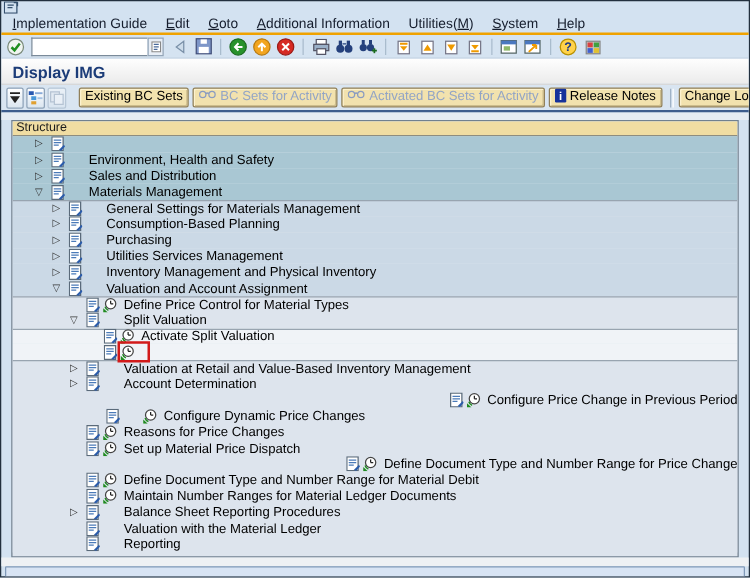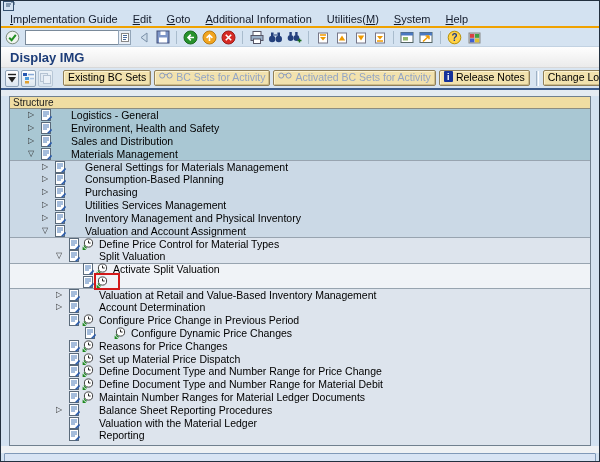--- a/index.html
+++ b/index.html
@@ -283,24 +283,20 @@
         <span class="arrow">▷</span>
         <span class="docslot">
   <svg width="11" height="12" viewBox="0 0 11 12">
             <rect x="0.5" y="0.5" width="9" height="11" fill="#ffffff" stroke="#5a6a7a"></rect>
             <line x1="2" y1="3" x2="8" y2="3" stroke="#4a7ab8"></line>
             <line x1="2" y1="5" x2="8" y2="5" stroke="#4a7ab8"></line>
             <line x1="2" y1="7" x2="6" y2="7" stroke="#4a7ab8"></line>
             <path d="M6,11 L10.2,6.8 L11,8.2 L8,11.6 Z" fill="#2b5cab"></path>
           </svg>
 </span>
-        <span class="rowbody">
-          <span class="actslot"></span>
-          <span class="tlabel">Logistics - General</span>
-        </span>
       </div>
       <div class="trow lvl1" style="padding-left: 18px;">
         <span class="arrow">▷</span>
         <span class="docslot">
   <svg width="11" height="12" viewBox="0 0 11 12">
             <rect x="0.5" y="0.5" width="9" height="11" fill="#ffffff" stroke="#5a6a7a"></rect>
             <line x1="2" y1="3" x2="8" y2="3" stroke="#4a7ab8"></line>
             <line x1="2" y1="5" x2="8" y2="5" stroke="#4a7ab8"></line>
             <line x1="2" y1="7" x2="6" y2="7" stroke="#4a7ab8"></line>
             <path d="M6,11 L10.2,6.8 L11,8.2 L8,11.6 Z" fill="#2b5cab"></path>
@@ -548,21 +544,21 @@
             <line x1="2" y1="5" x2="8" y2="5" stroke="#4a7ab8"></line>
             <line x1="2" y1="7" x2="6" y2="7" stroke="#4a7ab8"></line>
             <path d="M6,11 L10.2,6.8 L11,8.2 L8,11.6 Z" fill="#2b5cab"></path>
           </svg>
 </span>
         <span class="rowbody">
           <span class="actslot"></span>
           <span class="tlabel">Account Determination</span>
         </span>
       </div>
-      <div class="trow lvl3" style="padding-left: 46px;">
+      <div class="trow lvl3" style="padding-left: 46px; justify-content: flex-end;">
         <span class="arrow"></span>
         <span class="docslot">
   <svg width="11" height="12" viewBox="0 0 11 12">
             <rect x="0.5" y="0.5" width="9" height="11" fill="#ffffff" stroke="#5a6a7a"></rect>
             <line x1="2" y1="3" x2="8" y2="3" stroke="#4a7ab8"></line>
             <line x1="2" y1="5" x2="8" y2="5" stroke="#4a7ab8"></line>
             <line x1="2" y1="7" x2="6" y2="7" stroke="#4a7ab8"></line>
             <path d="M6,11 L10.2,6.8 L11,8.2 L8,11.6 Z" fill="#2b5cab"></path>
           </svg>
 </span>
@@ -640,21 +636,21 @@
   <svg width="12" height="12" viewBox="0 0 12 12">
               <circle cx="6.5" cy="5" r="4.1" fill="#ffffff" stroke="#444444"></circle>
               <path d="M6.5,5 L6.5,2.6 M6.5,5 L8.6,5" stroke="#222222" fill="none"></path>
               <path d="M2.1,7.4 a4.6,4.6 0 0 0 2.6,2.9" stroke="#1f8a1f" fill="none" stroke-width="1.2"></path>
               <path d="M0.6,8.6 L4.2,12 L0.6,12 Z" fill="#1f8a1f"></path>
             </svg>
 </span>
           <span class="tlabel">Set up Material Price Dispatch</span>
         </span>
       </div>
-      <div class="trow lvl3" style="padding-left: 46px;">
+      <div class="trow lvl3" style="padding-left: 46px; justify-content: flex-end;">
         <span class="arrow"></span>
         <span class="docslot">
   <svg width="11" height="12" viewBox="0 0 11 12">
             <rect x="0.5" y="0.5" width="9" height="11" fill="#ffffff" stroke="#5a6a7a"></rect>
             <line x1="2" y1="3" x2="8" y2="3" stroke="#4a7ab8"></line>
             <line x1="2" y1="5" x2="8" y2="5" stroke="#4a7ab8"></line>
             <line x1="2" y1="7" x2="6" y2="7" stroke="#4a7ab8"></line>
             <path d="M6,11 L10.2,6.8 L11,8.2 L8,11.6 Z" fill="#2b5cab"></path>
           </svg>
 </span>

